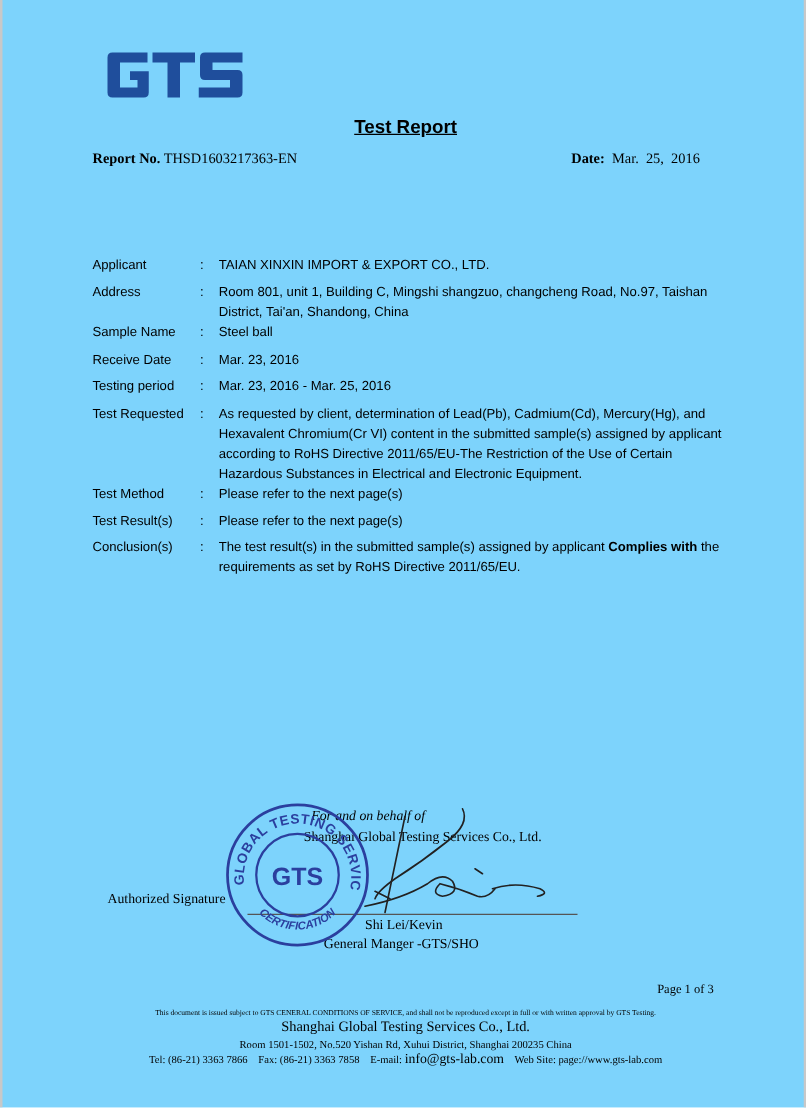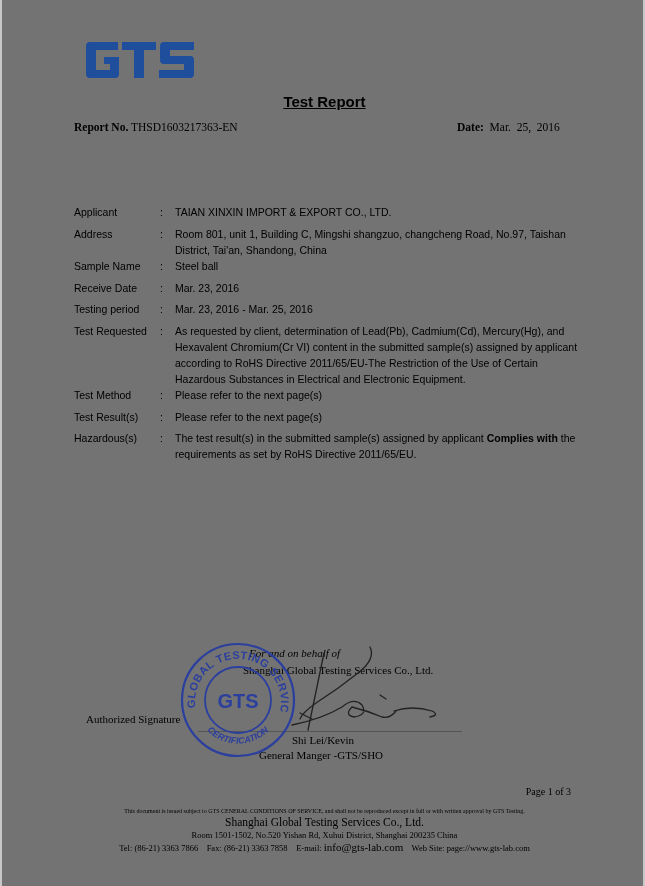--- a/index.html
+++ b/index.html
@@ -1,19 +1,19 @@
 <!DOCTYPE html>
 <html><head>
 <meta charset="utf-8">
 <style>
   html, body { margin: 0; padding: 0; background: #ffffff; }
   body { width: 645px; height: 886px; position: relative; overflow: hidden; }
   .page {
     position: absolute; left: 0; top: 0; width: 645px; height: 886px;
-    background: #737373;
+    background: #7dd3fc;
     border-left: 2px solid #c8c8c8; border-right: 2px solid #c8c8c8;
     box-sizing: border-box;
   }
   .logo { position: absolute; left: 82px; top: 40px; width: 112px; height: 40px; }
   .title {
     position: absolute; left: 0; width: 645px; top: 93px; text-align: center;
     font-family: "Liberation Sans", sans-serif; font-weight: bold; font-size: 15px;
     text-decoration: underline; color: #000;
   }
   .serif { font-family: "Liberation Serif", serif; }
@@ -110,21 +110,21 @@
     <span class="value">Please refer to the next page(s)</span>
   </div>
 
   <div class="field sans" style="top:409px">
     <span class="label">Test Result(s)</span>
     <span class="colon">:</span>
     <span class="value">Please refer to the next page(s)</span>
   </div>
 
   <div class="field sans" style="top:430px">
-    <span class="label">Hazardous(s)</span>
+    <span class="label">Conclusion(s)</span>
     <span class="colon">:</span>
     <span class="value"><span>The test result(s) in the submitted sample(s) assigned by applicant </span><b>Complies with</b><span> the requirements as set by RoHS Directive 2011/65/EU.</span></span>
   </div>
 
   <div class="for-behalf serif">For and on behalf of</div>
   <div class="company-line serif">Shanghai Global Testing Services Co., Ltd.</div>
   <div class="auth-sig serif">Authorized Signature</div>
   <div class="sig-line"></div>
   <div class="signer-name serif">Shi Lei/Kevin</div>
   <div class="signer-title serif">General Manger -GTS/SHO</div>

